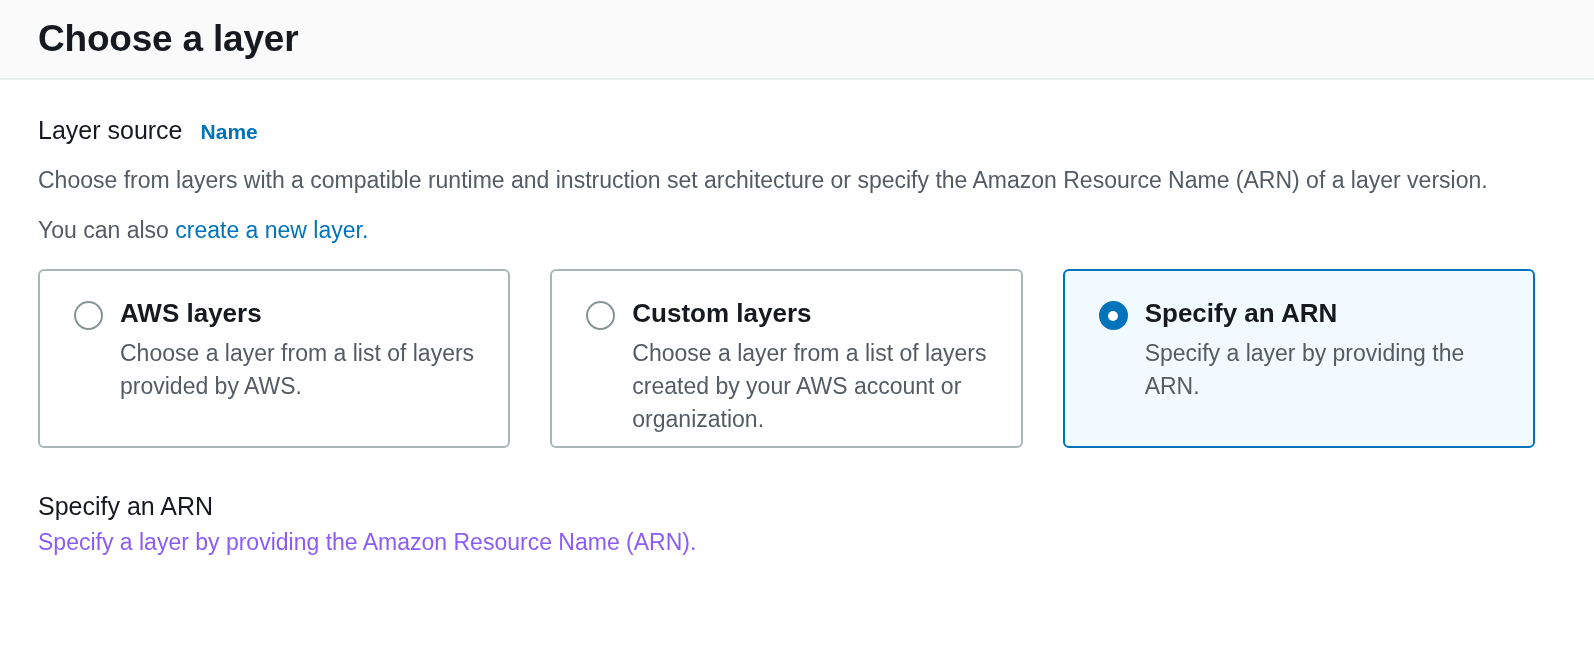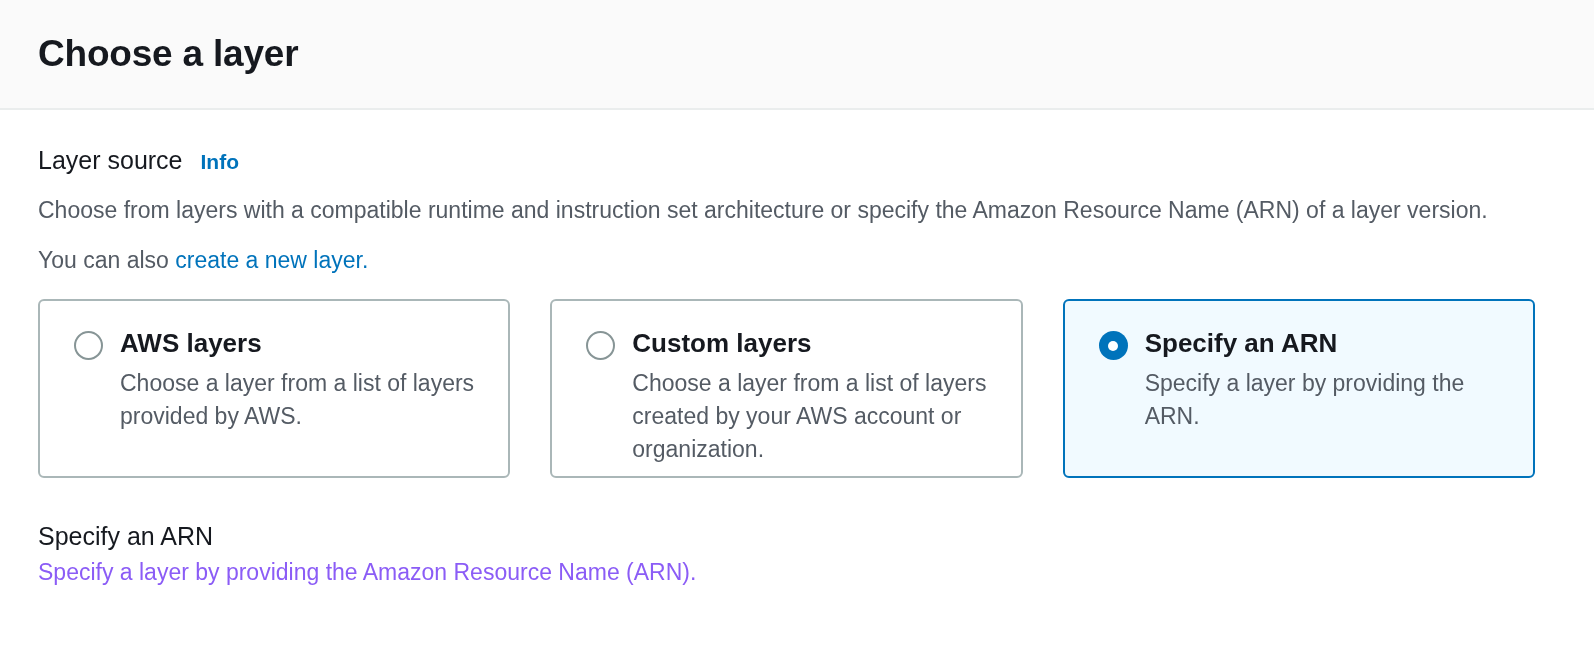--- a/index.html
+++ b/index.html
@@ -5,21 +5,21 @@
   * { margin: 0; padding: 0; box-sizing: border-box; }
   html, body {
     width: 1594px; height: 666px;
     background: #ffffff;
     font-family: "Liberation Sans", sans-serif;
     color: #16191f;
     overflow: hidden;
   }
   
   .panel-header {
-    height: 110px;
+    height: 80px;
     background: #fafafa;
     border-bottom: 2px solid #eaeded;
     display: flex;
     align-items: center;
     padding: 0 38px;
   }
   .panel-title {
     font-size: 37px;
     font-weight: 700;
     color: #16191f;
@@ -176,21 +176,21 @@
 <body>
 
 <div class="panel-header">
   <h1 class="panel-title">Choose a layer</h1>
 </div>
 
 <div class="content">
 
   <div class="field-label-row">
     <span class="field-label">Layer source</span>
-    <a class="info-link">Info</a>
+    <a class="info-link">Name</a>
   </div>
   <div class="field-description">
     <span>Choose from layers with a compatible runtime and instruction set architecture or specify the Amazon Resource Name (ARN) of a layer version. You can also </span><a class="text-link">create a new layer.</a>
   </div>
 
   <div class="tiles">
 
     <div class="tile">
       <span class="radio"></span>
       <div>

